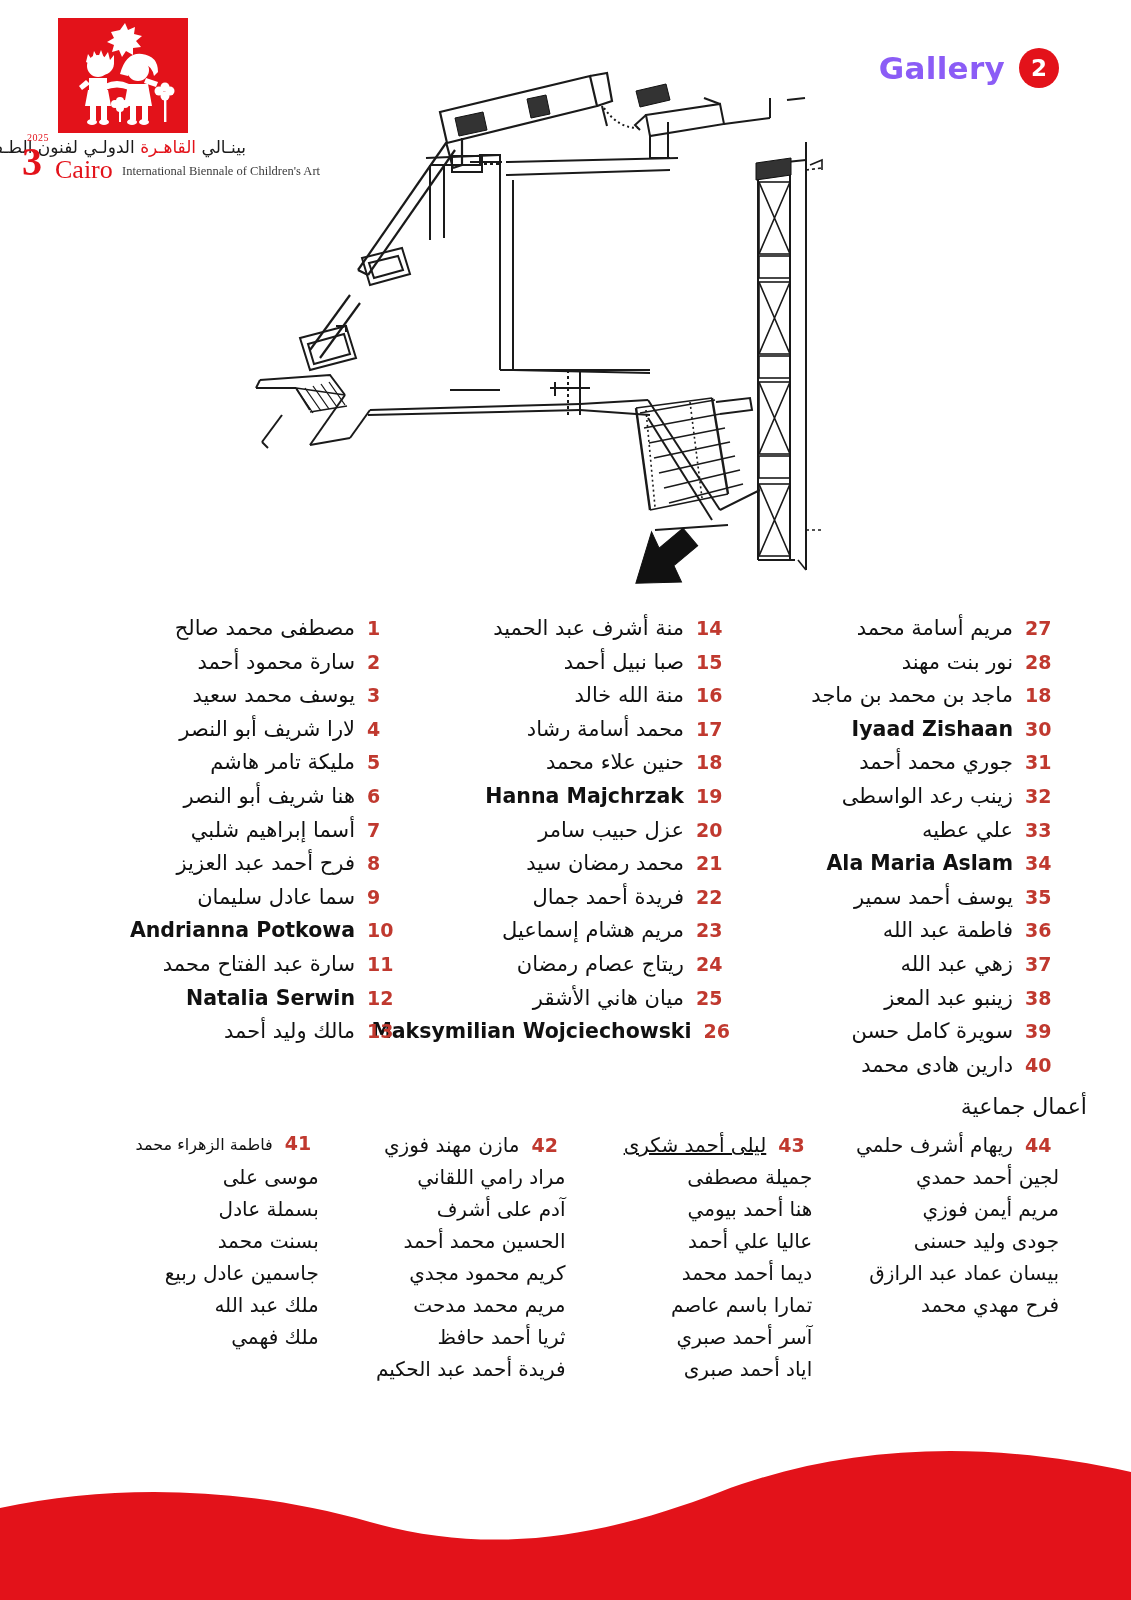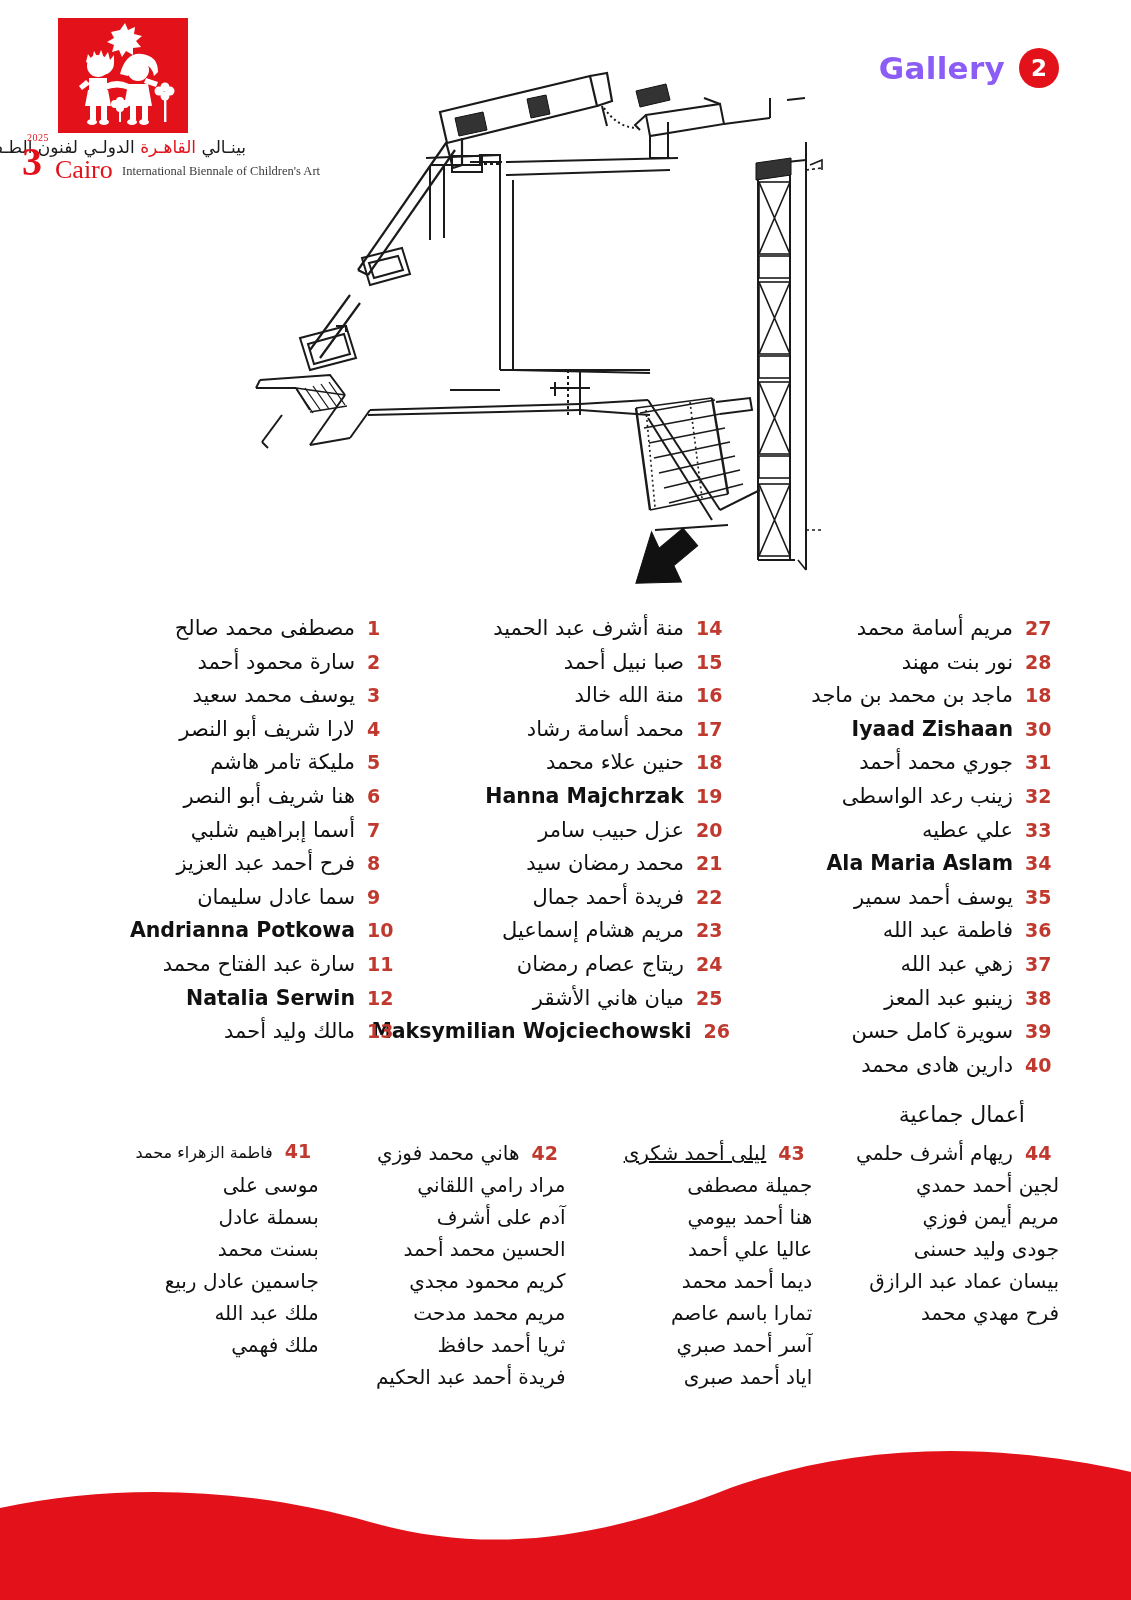--- a/index.html
+++ b/index.html
@@ -36,21 +36,21 @@
   .cols{display:flex;flex-direction:row;justify-content:flex-start;padding:0 72px;gap:0;}
   .col{width:329px;}
   .row{display:flex;flex-direction:row;align-items:baseline;justify-content:flex-start;
         height:33.6px;}
   .num{width:46px;text-align:left;color:#c0392f;font-size:19px;font-weight:700;
         padding-left:12px;box-sizing:border-box;font-family:"DejaVu Sans",sans-serif;}
   .nm{flex:1;text-align:right;font-size:21px;color:#111;white-space:nowrap;line-height:33.6px;}
   .nm.latin{direction:ltr;font-weight:700;font-size:20.5px;font-family:"DejaVu Sans",sans-serif;}
 
   
-  .group-title-row{padding:0 106px;margin-top:20px;}
+  .group-title-row{padding:0 44px;margin-top:12px;}
   .group-title{width:329px;text-align:right;font-size:22px;color:#111;padding-left:46px;box-sizing:border-box;}
   .gcols{display:flex;flex-direction:row;padding:0 72px;margin-top:10px;}
   .gcol{width:329px;}
   .ghead{display:flex;flex-direction:row;align-items:baseline;height:32px;}
   .gmembers{}
   .gmem{text-align:right;font-size:20px;color:#111;white-space:nowrap;line-height:32px;padding-left:46px;box-sizing:border-box;}
 
   
   .wave{position:absolute;left:0;bottom:0;width:1131px;height:170px;}
 </style>
@@ -462,21 +462,21 @@
             <div class="gmem">عاليا علي أحمد</div>
             <div class="gmem">ديما أحمد محمد</div>
             <div class="gmem">تمارا باسم عاصم</div>
             <div class="gmem">آسر أحمد صبري</div>
             <div class="gmem">اياد أحمد صبرى</div>
           </div>
         </div>
         <div class="gcol">
           <div class="ghead">
             <div class="num">42</div>
-            <div class="nm" style="line-height: 32px; font-size: 20px;">هاني محمد فوزي</div>
+            <div class="nm" style="line-height: 32px; font-size: 20px;">مازن مهند فوزي</div>
           </div>
           <div class="gmembers">
             <div class="gmem">مراد رامي اللقاني</div>
             <div class="gmem">آدم على أشرف</div>
             <div class="gmem">الحسين محمد أحمد</div>
             <div class="gmem">كريم محمود مجدي</div>
             <div class="gmem">مريم محمد مدحت</div>
             <div class="gmem">ثريا أحمد حافظ</div>
             <div class="gmem">فريدة أحمد عبد الحكيم</div>
           </div>

